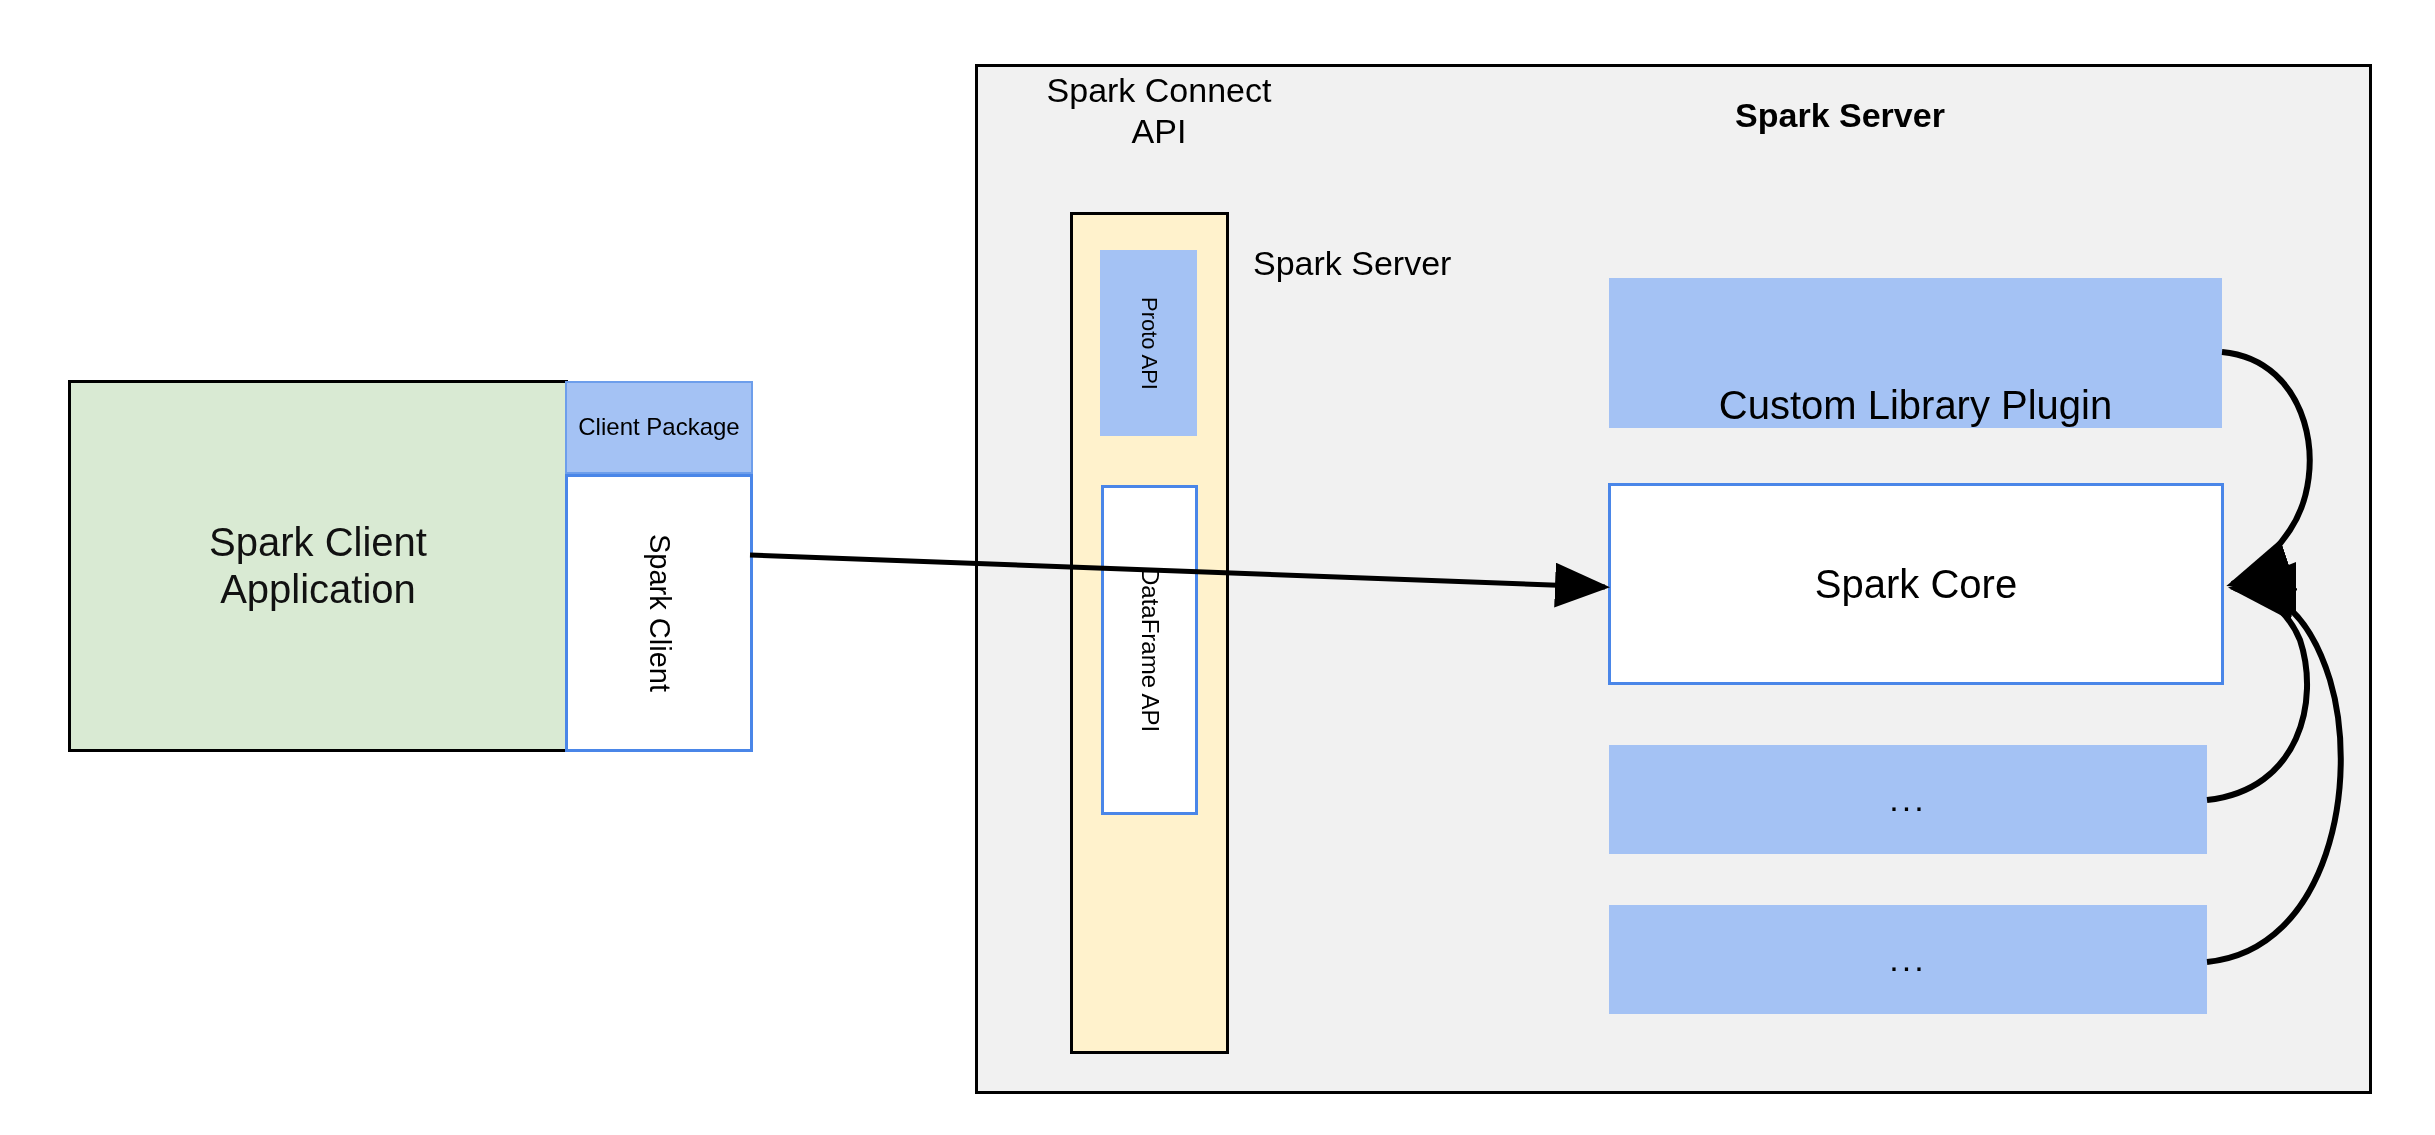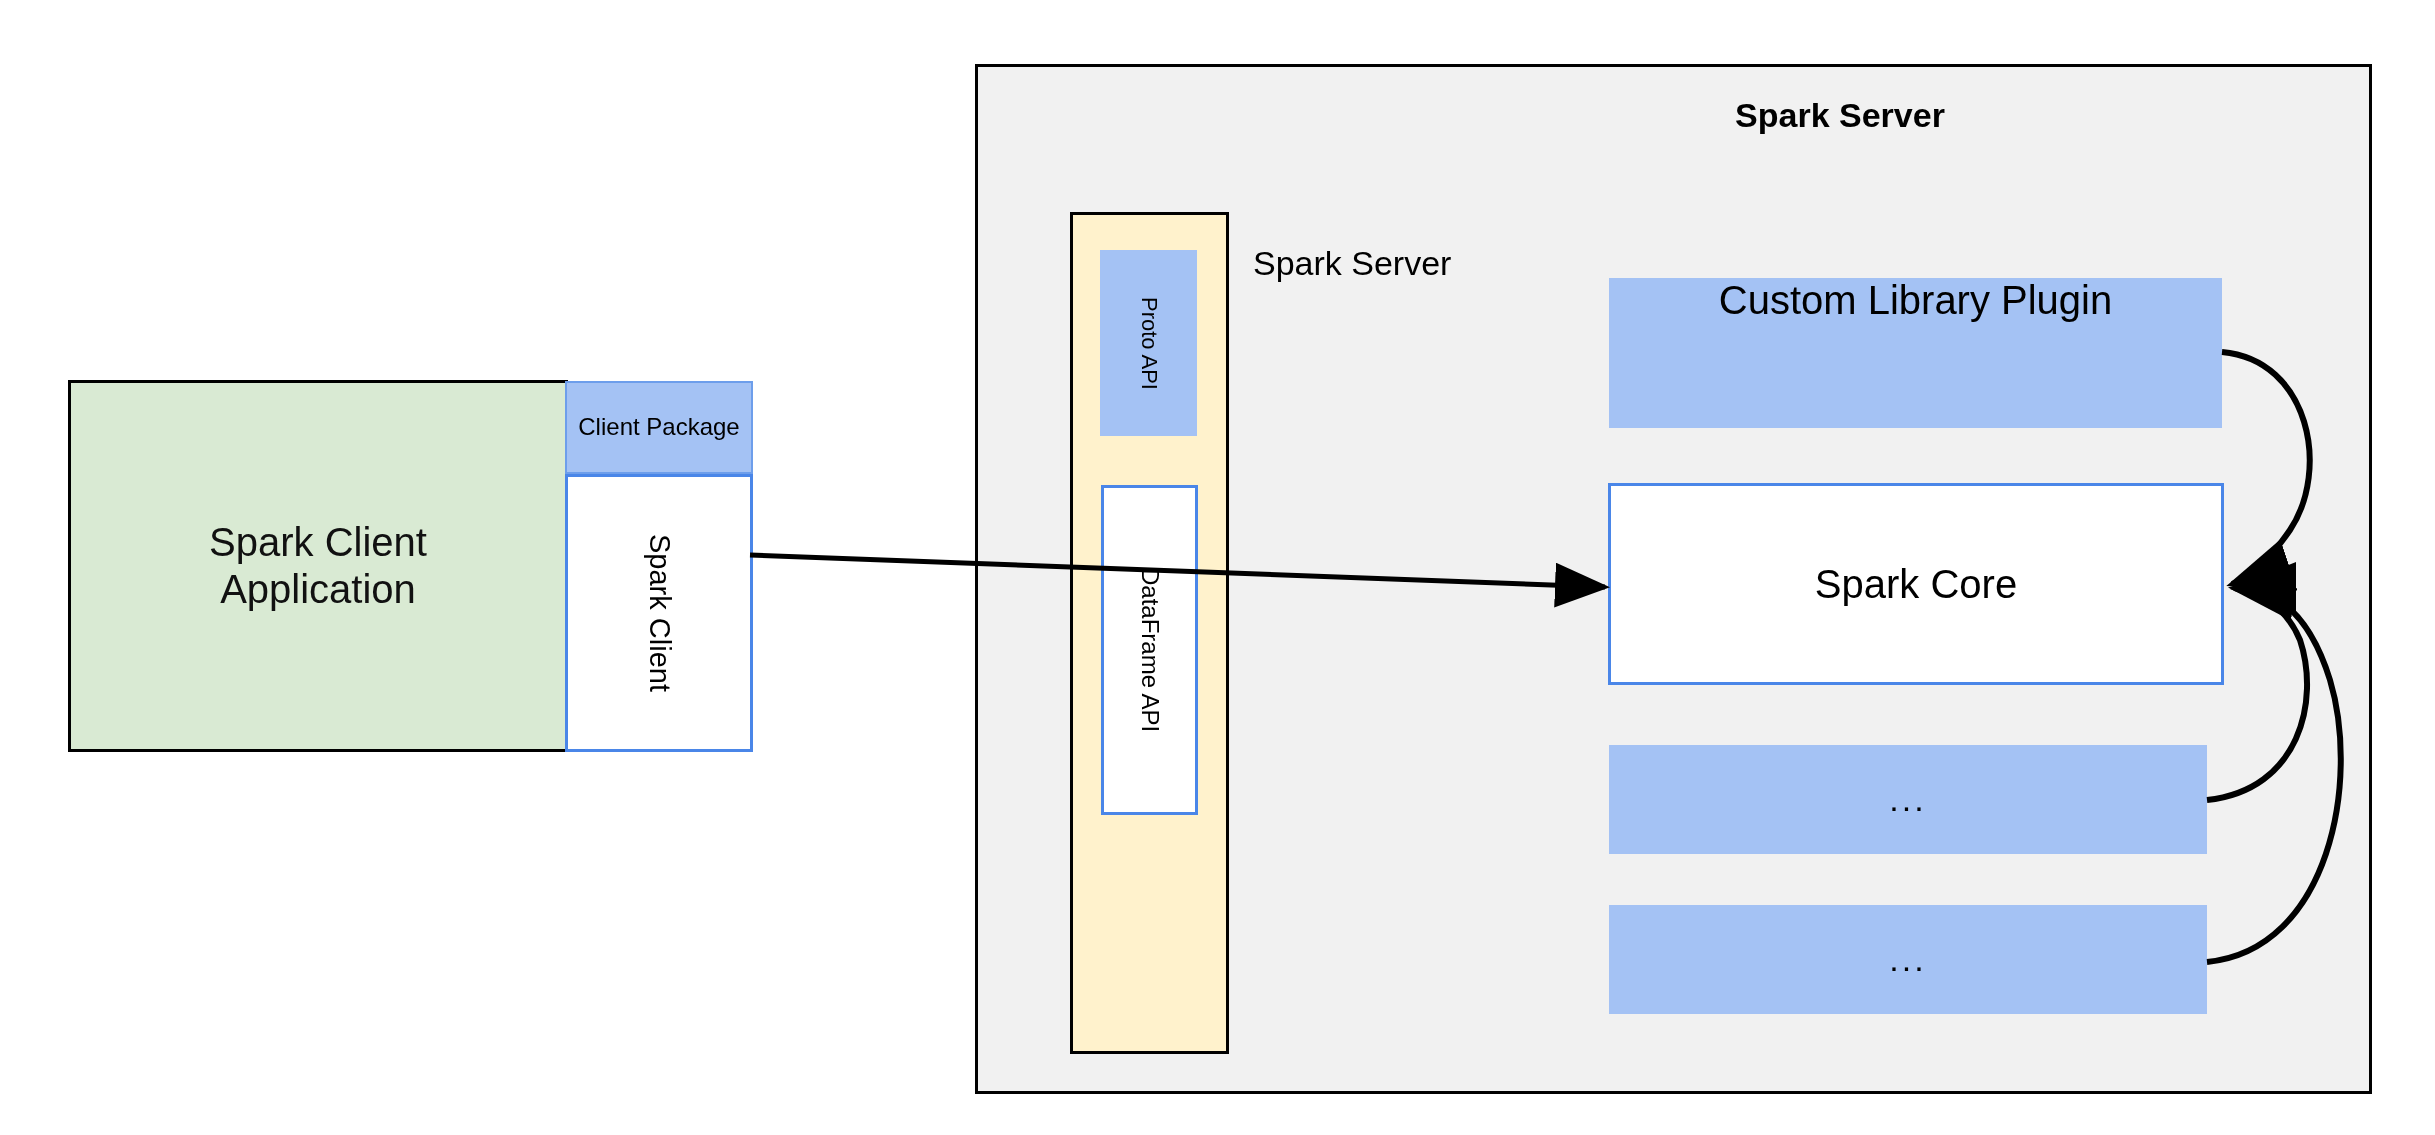--- a/index.html
+++ b/index.html
@@ -106,21 +106,21 @@
     background: #ffffff;
     border: 3px solid #4a86e8;
     display: flex; align-items: center; justify-content: center;
   }
   .dataframe-api .vert-label { font-size: 24px; }
 
   
   .plugin-box {
     left: 1609px; top: 278px; width: 613px; height: 150px;
     background: #a4c2f4;
-    display: flex; align-items: flex-start; justify-content: center;
+    display: flex; align-items: flex-end; justify-content: center;
     font-size: 40px;
   }
 
   .spark-core {
     left: 1608px; top: 483px; width: 616px; height: 202px;
     background: #ffffff;
     border: 3px solid #4a86e8;
     display: flex; align-items: center; justify-content: center;
     font-size: 40px;
   }
@@ -143,20 +143,24 @@
     pointer-events: none;
   }
 </style>
 </head>
 <body>
 
 <div id="canvas">
 
   <div class="abs server-container"></div>
 
+  <div class="abs connect-api-label">
+    <div>Spark Connect</div>
+    <div>API</div>
+  </div>
 
   <div class="abs server-title">Spark Server</div>
 
   <div class="abs server-lib-label">
     <div>Spark Server</div>
   </div>
 
   <div class="abs connect-column"></div>
 
   <div class="abs proto-api">

